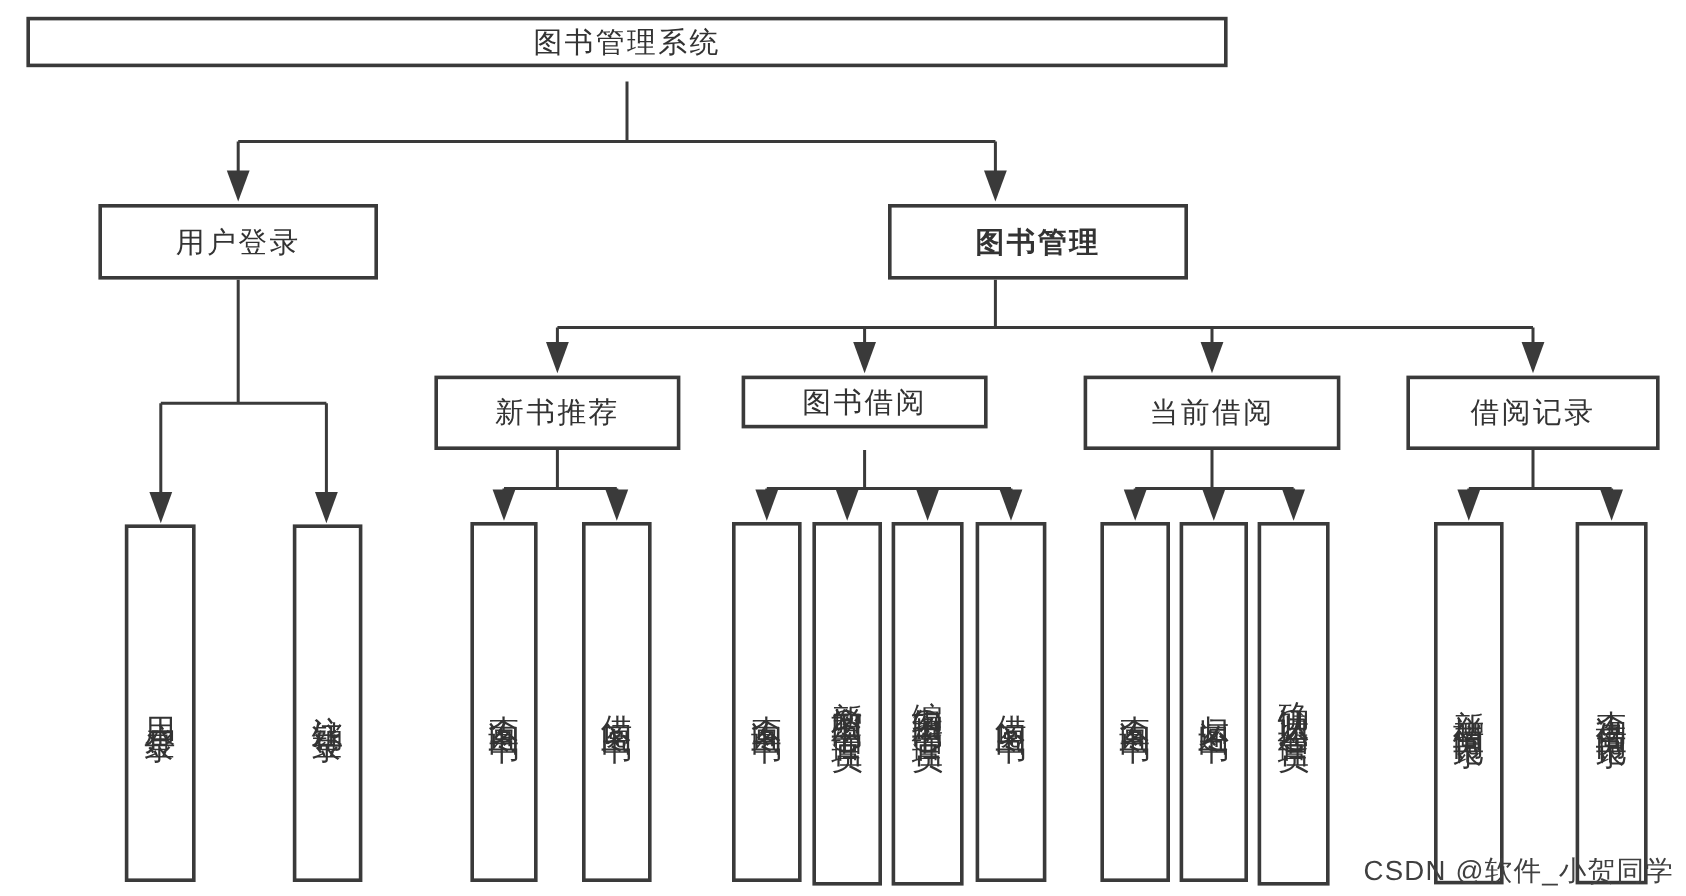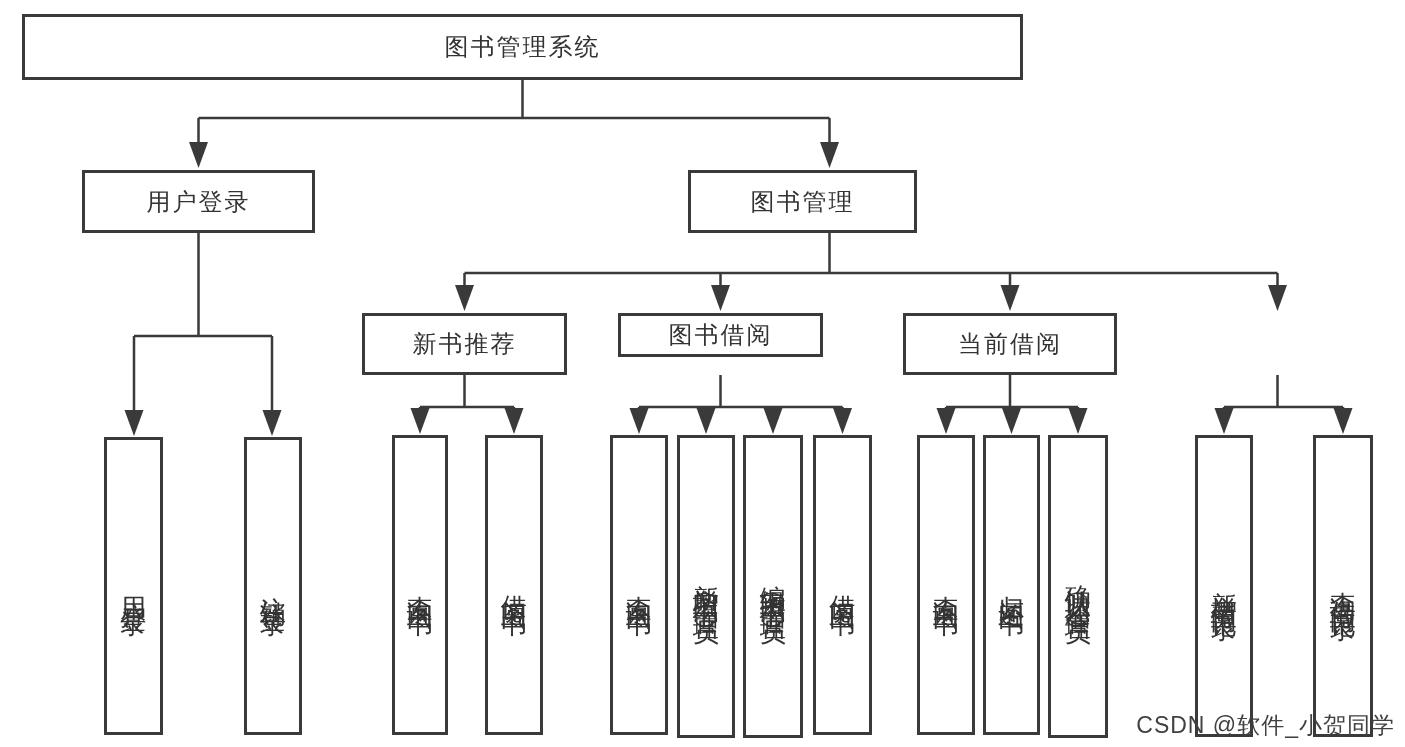--- a/index.html
+++ b/index.html
@@ -91,39 +91,42 @@
         <polygon points="763.5,408 782.5,408 773,434"></polygon>
         <polygon points="833,408 852,408 842.5,434"></polygon>
         <polygon points="936.5,408 955.5,408 946,434"></polygon>
         <polygon points="1002,408 1021,408 1011.5,434"></polygon>
         <polygon points="1068.5,408 1087.5,408 1078,434"></polygon>
         <polygon points="1214.5,408 1233.5,408 1224,434"></polygon>
         <polygon points="1333.5,408 1352.5,408 1343,434"></polygon>
       </g>
   </svg>
 
-  <div class="node" style="left:22px; top:14px; width:1001px; height:66px;">
+  <div class="node" style="left:22px; top:14px; width:1001px; height:42px;">
     <span class="hlabel">图书管理系统</span>
   </div>
 
   <div class="node" style="left:82px; top:170px; width:233px; height:63px;">
     <span class="hlabel">用户登录</span>
   </div>
-  <div class="node" style="left:688px; top:170px; width:229px; height:63px;">
+  <div class="node" style="left:740px; top:170px; width:250px; height:63px;font-weight:bold;">
     <span class="hlabel">图书管理</span>
   </div>
 
   <div class="node" style="left:362px; top:313px; width:205px; height:62px;">
     <span class="hlabel">新书推荐</span>
   </div>
   <div class="node" style="left:618px; top:313px; width:205px; height:44px;">
     <span class="hlabel">图书借阅</span>
   </div>
   <div class="node" style="left:903px; top:313px; width:214px; height:62px;">
     <span class="hlabel">当前借阅</span>
+  </div>
+  <div class="node" style="left:1172px; top:313px; width:211px; height:62px;">
+    <span class="hlabel">借阅记录</span>
   </div>
 
   <div class="node" style="left:104px; top:437px; width:59px; height:298px;">
     <span class="vtext">用户登录</span>
   </div>
   <div class="node" style="left:244px; top:437px; width:58px; height:298px;">
     <span class="vtext">注销登录</span>
   </div>
 
   <div class="node" style="left:392px; top:435px; width:56px; height:300px;">

